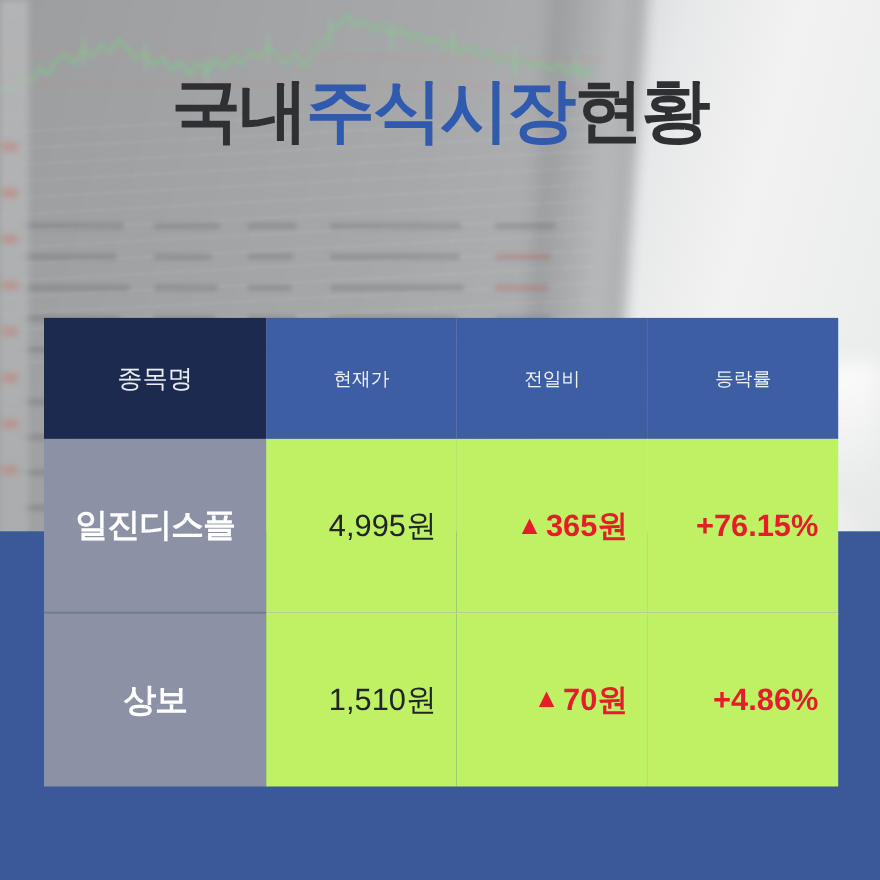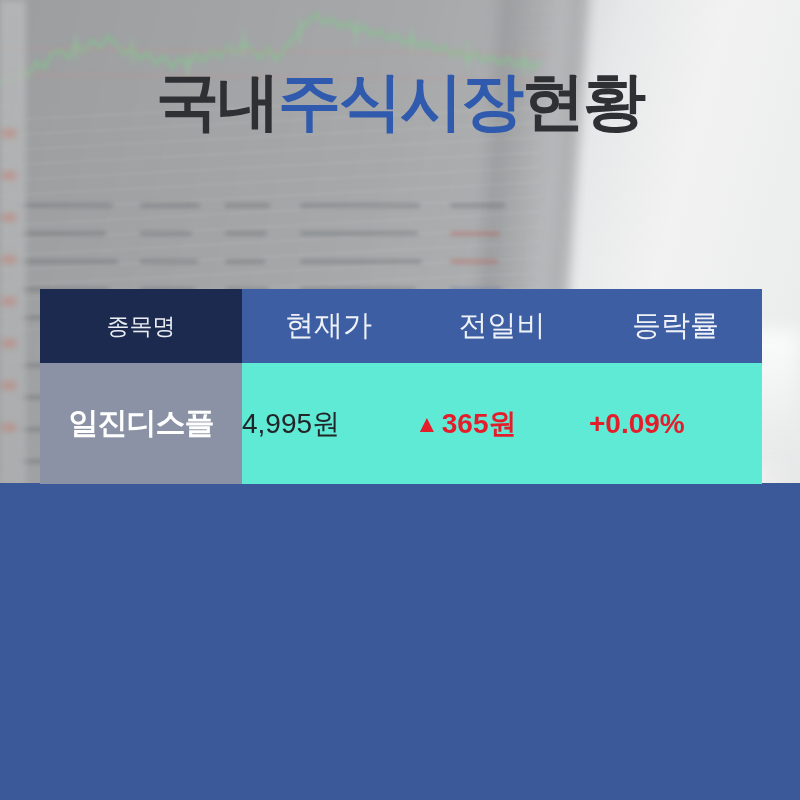--- a/index.html
+++ b/index.html
@@ -182,59 +182,59 @@
   
   .table {
     position: absolute;
     left: 40px;
     top: 289px;
     width: 722px;
     z-index: 6;
     border-collapse: collapse;
     table-layout: fixed;
   }
-  .table td, .table th { padding: 0; margin: 0; }
+  .table td, .table th { padding: 18px; margin: 0; }
 
   .hdr-name {
     background: #1b2a4e;
     color: #e9ecf3;
     height: 74px;
     font-size: 23px;
     font-weight: 400;
     text-align: center;
     width: 202px;
   }
   .hdr-cell {
     background: #3d5ea3;
     color: #eef1f7;
     height: 74px;
-    font-size: 29px;
+    font-size: 17px;
     font-weight: 400;
     text-align: center;
   }
   .col-price { width: 173px; }
   .col-diff  { width: 174px; }
   .col-rate  { width: 173px; }
 
   .cell-name {
     background: #8b92a5;
     color: #ffffff;
     height: 121px;
     font-size: 30px;
     font-weight: 700;
     text-align: center;
     border-bottom: 2px solid #767d91;
     letter-spacing: -1px;
   }
   tr:last-child .cell-name { border-bottom: none; }
 
   .cell-data {
-    background: #5eead4;
+    background: #bef264;
     height: 121px;
-    text-align: left;
+    text-align: right;
     font-size: 28px;
     color: #222428;
     border-bottom: 1px solid #d3d5d9;
     font-weight: 400;
   }
   tr:last-child .cell-data { border-bottom: none; }
 
   .cell-data.red {
     color: #e51d2a;
     font-weight: 700;
@@ -387,18 +387,29 @@
     <tbody>
       <tr>
         <td class="cell-name">일진디스플</td>
         <td class="cell-data">4,995원</td>
         <td class="cell-data red">
           <span class="diff-inner">
             <span class="tri">▲</span>
             <span>365원</span>
           </span>
         </td>
-        <td class="cell-data red">+0.09%</td>
+        <td class="cell-data red">+76.15%</td>
+      </tr>
+      <tr>
+        <td class="cell-name">상보</td>
+        <td class="cell-data">1,510원</td>
+        <td class="cell-data red">
+          <span class="diff-inner">
+            <span class="tri">▲</span>
+            <span>70원</span>
+          </span>
+        </td>
+        <td class="cell-data red">+4.86%</td>
       </tr>
     </tbody>
   </table>
 
 </div>
 
 </body></html>

